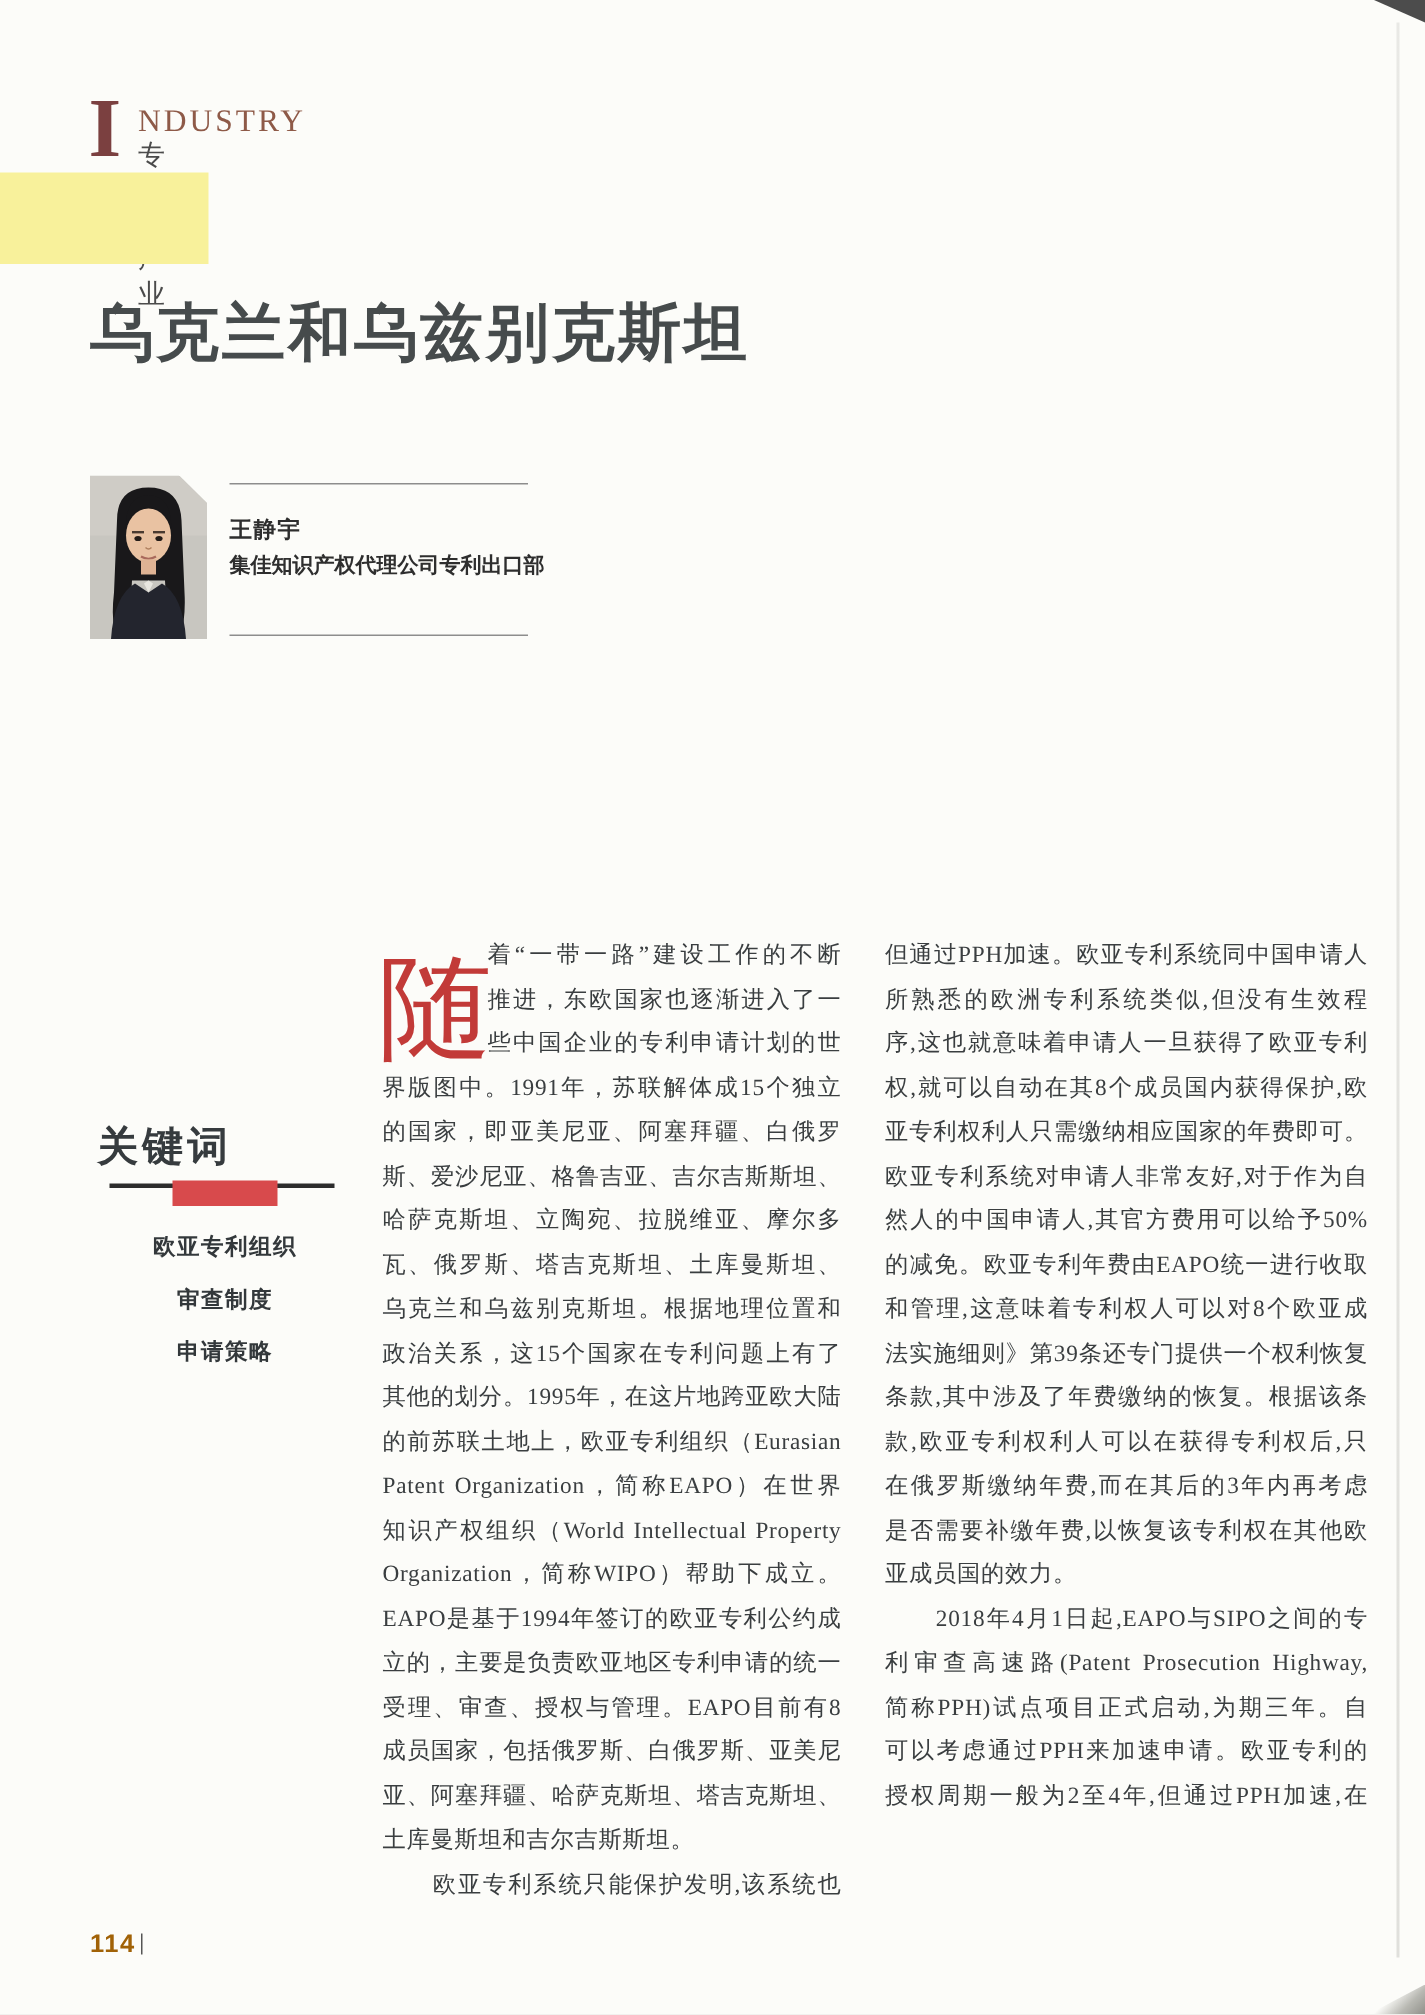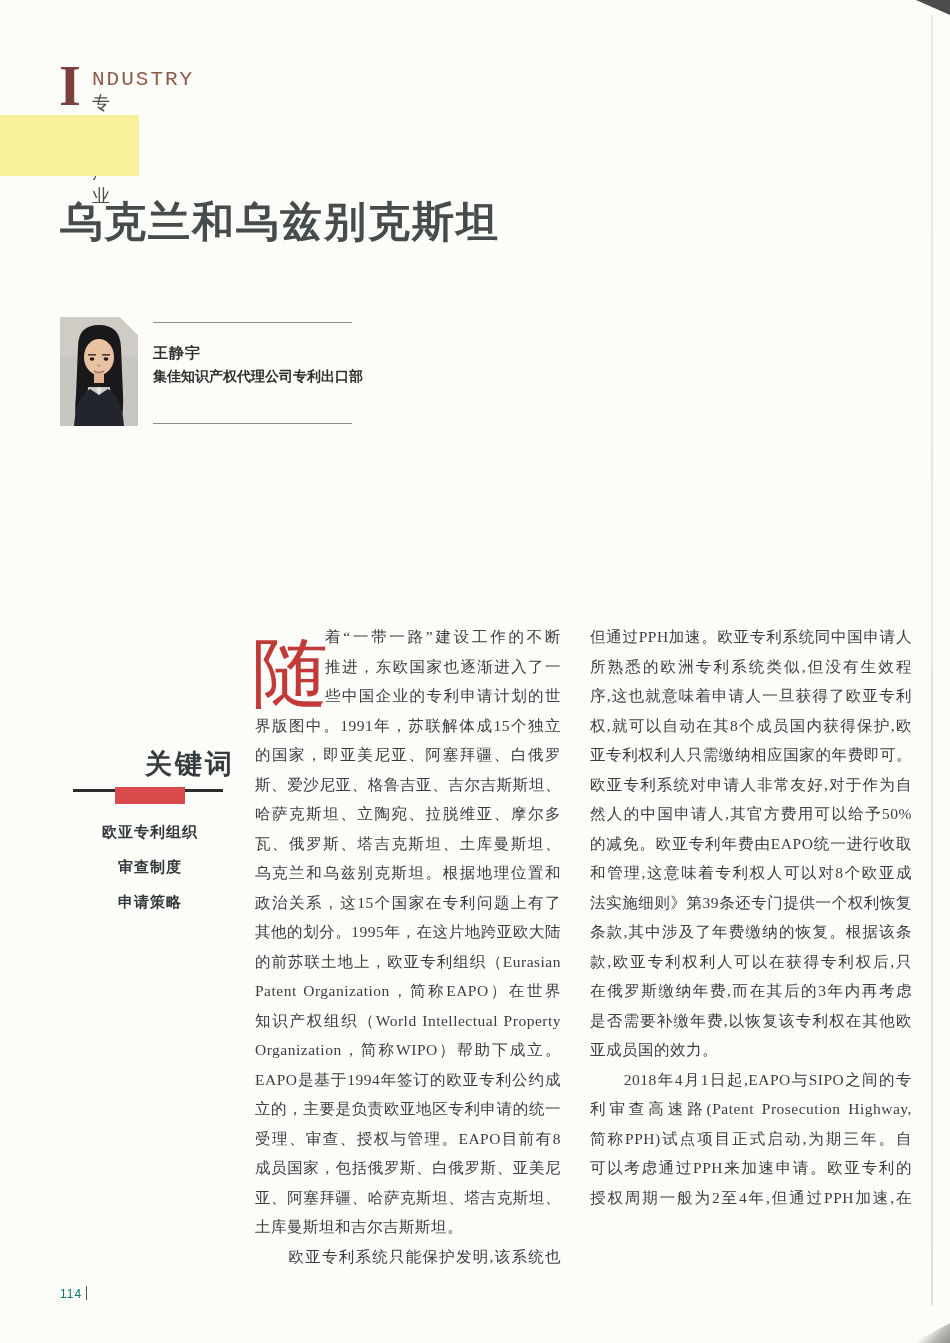--- a/index.html
+++ b/index.html
@@ -19,21 +19,21 @@
     font-family:"Liberation Serif", serif; color:var(--ink);
   }
   
   .masthead { position:absolute; left:59px; top:62px; }
   .masthead-initial {
     position:absolute; left:0; top:0; font-family:"Liberation Serif", serif;
     font-size:56px; line-height:48px; font-weight:bold; color:var(--masthead-maroon);
   }
   .masthead-word {
     position:absolute; left:33px; top:6px; font-size:21px; letter-spacing:2px;
-    color:var(--masthead-brown); font-family:Liberation Mono, monospace;
+    color:var(--masthead-brown); font-family:Liberation Serif, serif;
   }
   .masthead-section {
     position:absolute; left:33px; top:29px; font-size:18px; letter-spacing:3px;
     color:#4b4b4b;
   }
   .yellow-bar {
     position:absolute; left:0; top:115px; width:139px; height:61px;
     background:var(--highlight-yellow);
   }
   
@@ -54,21 +54,21 @@
   .author-name {
     position:absolute; left:153px; top:344px; font-size:15px; font-weight:bold;
     color:#2e2e2e; font-family:"Liberation Sans", sans-serif; letter-spacing:1px;
   }
   .author-affiliation {
     position:absolute; left:153px; top:368px; font-size:14px; font-weight:bold;
     color:#2e2e2e; font-family:"Liberation Sans", sans-serif;
   }
   
   .kw-heading {
-    position:absolute; left:65px; top:746px; width:170px; text-align:right;
+    position:absolute; left:65px; top:746px; width:170px; text-align:left;
     font-size:27px; font-weight:bold; letter-spacing:3px; color:#363b3e;
     font-family:"Liberation Sans", sans-serif;
   }
   .kw-rule { position:absolute; left:73px; top:789px; width:150px; height:3px; background:#2c2c2c; }
   .kw-redblock { position:absolute; left:115px; top:787px; width:70px; height:17px; background:var(--accent-red); }
   .kw-list { position:absolute; left:40px; top:814px; width:220px; text-align:center; }
   .kw-item {
     font-size:15px; line-height:35px; font-weight:bold; color:#33383b;
     letter-spacing:1px; font-family:"Liberation Sans", sans-serif;
   }
@@ -83,22 +83,22 @@
   .column-right { left:590px; width:322px; }
   .bodyline {
     height:29.5px; line-height:29.5px; font-size:15.5px; color:var(--ink);
     text-align:justify; text-align-last:justify; overflow:hidden;
     letter-spacing:0.5px;
   }
   .bodyline.pad { margin-left:70px; }
   .bodyline.end { text-align-last:left; }
   
   .page-number {
-    position:absolute; left:60px; top:1286px; font-size:12px; color:#0f766e;
-    font-family:"Liberation Sans", sans-serif; font-weight:normal; letter-spacing:1px;
+    position:absolute; left:60px; top:1286px; font-size:17px; color:#a16207;
+    font-family:"Liberation Sans", sans-serif; font-weight:bold; letter-spacing:1px;
   }
   .page-number-bar {
     display:inline-block; width:1px; height:14px; background:#555;
     margin-left:4px; vertical-align:-2px;
   }
   
   .corner-mark {
     position:absolute; right:0; top:0; width:0; height:0;
     border-top:15px solid #4c4c4c; border-left:34px solid transparent;
   }

